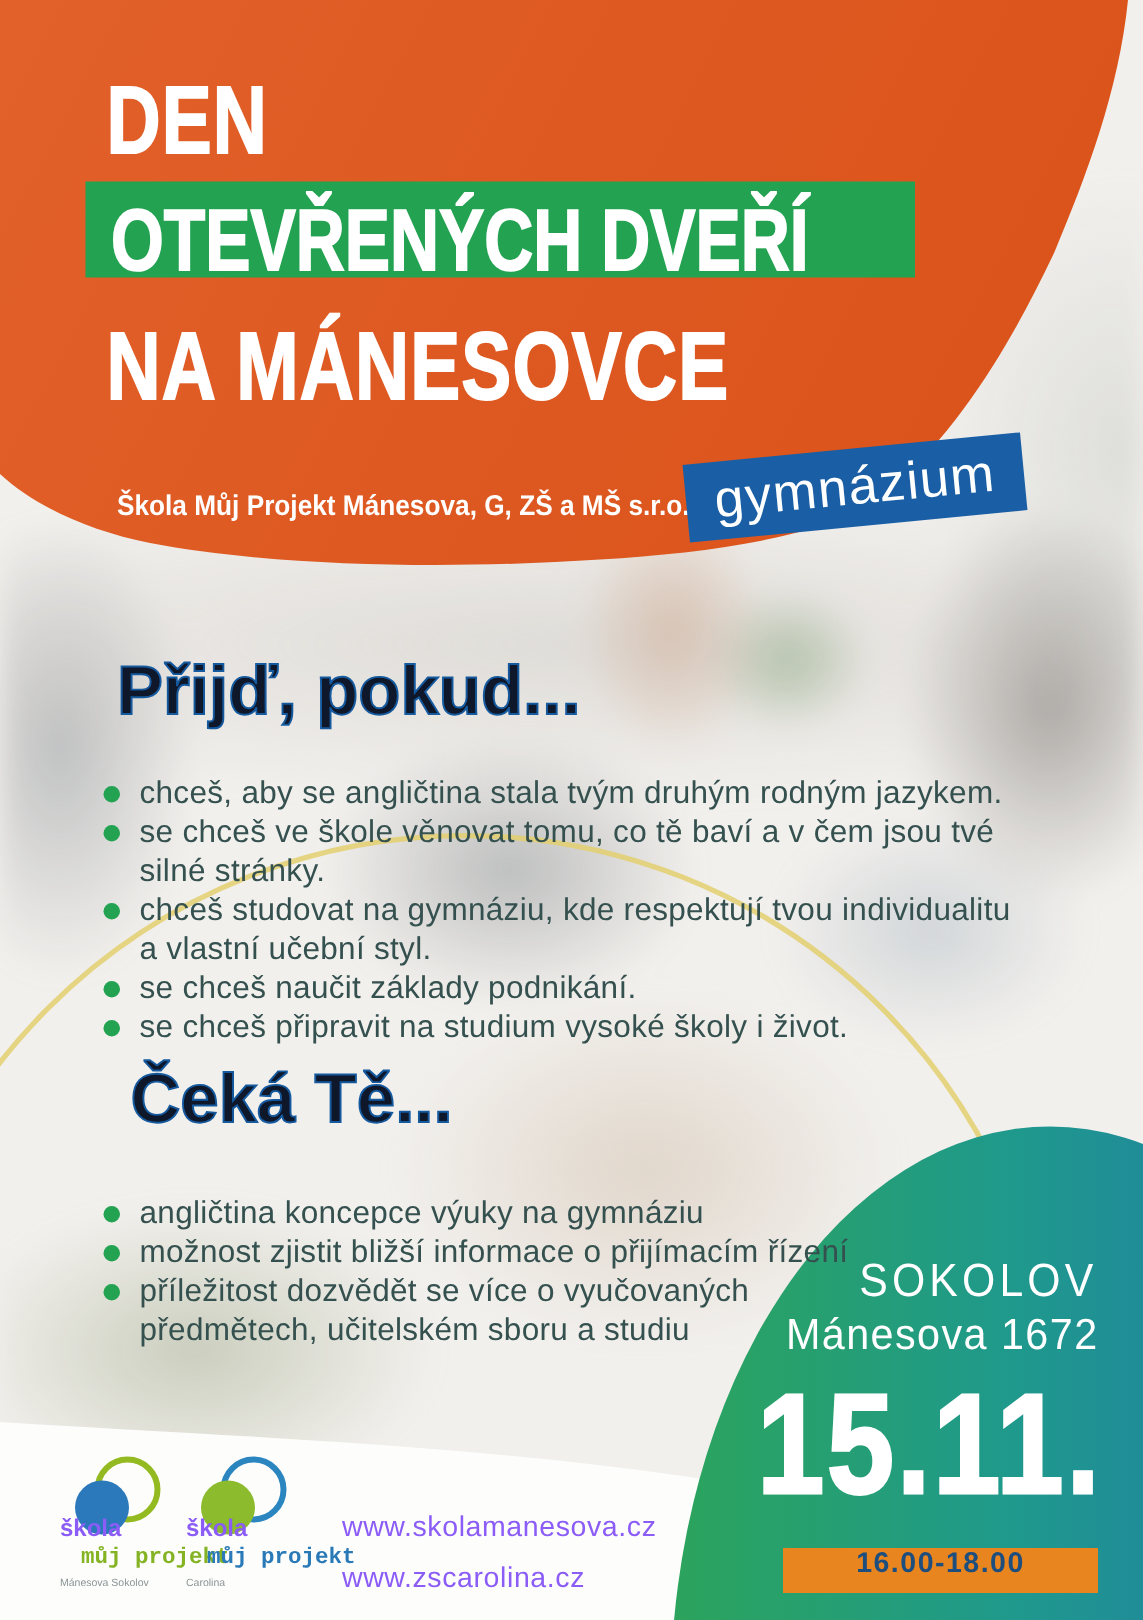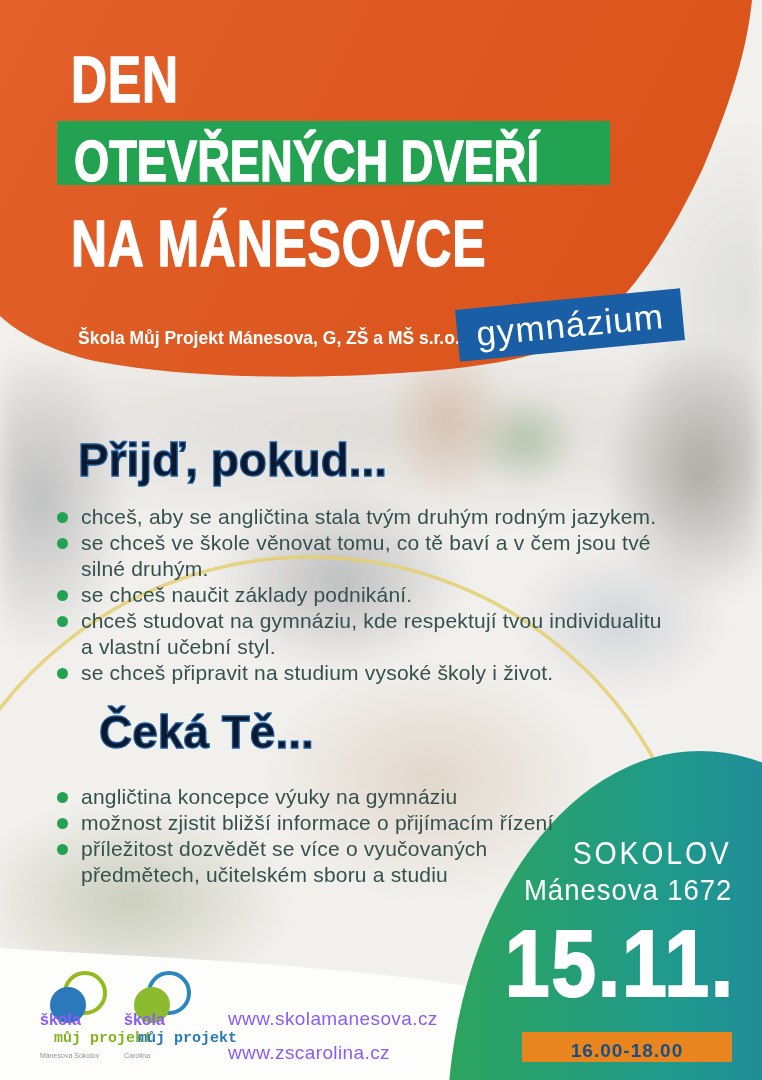--- a/index.html
+++ b/index.html
@@ -39,36 +39,36 @@
   .subtitle{position:absolute;left:78px;top:326px;color:#fff;font-weight:700;
     font-size:19px;line-height:24px;white-space:nowrap;transform:scaleX(.92);transform-origin:left center;}
   .badge{position:absolute;left:457px;top:299px;width:226px;height:52px;background:#1a5fa5;
     transform:rotate(-5.5deg);display:flex;align-items:center;justify-content:center;
     color:#fff;font-size:35px;letter-spacing:1px;}
 
   
   .sec-heading{position:absolute;color:#0f172a;font-weight:700;font-size:46px;line-height:56px;
     -webkit-text-stroke:1.3px #15599f;white-space:nowrap;}
   .h1{left:78px;top:432px;}
-  .h2{left:99px;top:704px;}
-  .bullets{position:absolute;left:57px;margin:0;padding:0;list-style:none;width:660px;}
+  .h2{left:87px;top:704px;}
+  .bullets{position:absolute;left:57px;margin:12px;padding:0;list-style:none;width:660px;}
   .b1{top:504px;}
   .b2{top:784px;}
   .bullets li{display:flex;align-items:flex-start;margin:0;}
   .dot{flex:0 0 11px;width:11px;height:11px;border-radius:50%;background:#23a351;margin-top:8px;margin-right:13px;}
   .btext{white-space:pre-line;font-size:21px;line-height:26px;color:#35514f;letter-spacing:.2px;}
 
   
   .ev{position:absolute;color:#fff;white-space:nowrap;text-align:right;}
   .ev-city{right:30px;top:836px;font-size:31px;letter-spacing:3px;transform:scaleX(.92);transform-origin:right center;}
   .ev-street{right:30px;top:874px;font-size:29px;letter-spacing:1px;transform:scaleX(.95);transform-origin:right center;}
   .ev-date{right:27px;top:916px;font-size:95px;line-height:95px;font-weight:700;
     -webkit-text-stroke:2px #fff;letter-spacing:2px;transform:scaleX(.85);transform-origin:right center;}
   .time-box{position:absolute;left:522px;top:1032px;width:210px;height:30px;background:#e8851f;
-    display:flex;align-items:flex-end;justify-content:center;}
+    display:flex;align-items:flex-start;justify-content:center;}
   .time-box span{color:#1d4e7e;font-weight:700;font-size:19px;letter-spacing:1px;}
 
   
   .ring{position:absolute;border-radius:50%;box-sizing:border-box;background:transparent;}
   .disc{position:absolute;border-radius:50%;}
   .r1{left:63px;top:971px;width:44px;height:44px;border:4px solid #94ba21;}
   .d1{left:50px;top:987px;width:36px;height:36px;background:#2b79bb;}
   .r2{left:147px;top:971px;width:44px;height:44px;border:4px solid #2b86c0;}
   .d2{left:134px;top:987px;width:36px;height:36px;background:#8cbb2d;}
   .logo-name{position:absolute;font-size:16px;font-weight:700;color:#8b5cf6;line-height:16px;}
@@ -127,32 +127,32 @@
     <ul class="bullets b1">
 
         <li>
           <span class="dot"></span>
           <span class="btext">chceš, aby se angličtina stala tvým druhým rodným jazykem.</span>
         </li>
 
         <li>
           <span class="dot"></span>
           <span class="btext">se chceš ve škole věnovat tomu, co tě baví a v čem jsou tvé
-silné druhým.</span>
-        </li>
-
-        <li>
-          <span class="dot"></span>
-          <span class="btext">se chceš naučit základy podnikání.</span>
+silné stránky.</span>
         </li>
 
         <li>
           <span class="dot"></span>
           <span class="btext">chceš studovat na gymnáziu, kde respektují tvou individualitu
 a vlastní učební styl.</span>
+        </li>
+
+        <li>
+          <span class="dot"></span>
+          <span class="btext">se chceš naučit základy podnikání.</span>
         </li>
 
         <li>
           <span class="dot"></span>
           <span class="btext">se chceš připravit na studium vysoké školy i život.</span>
         </li>
       </ul>
 
     <div class="sec-heading h2">Čeká Tě...</div>
     <ul class="bullets b2">

